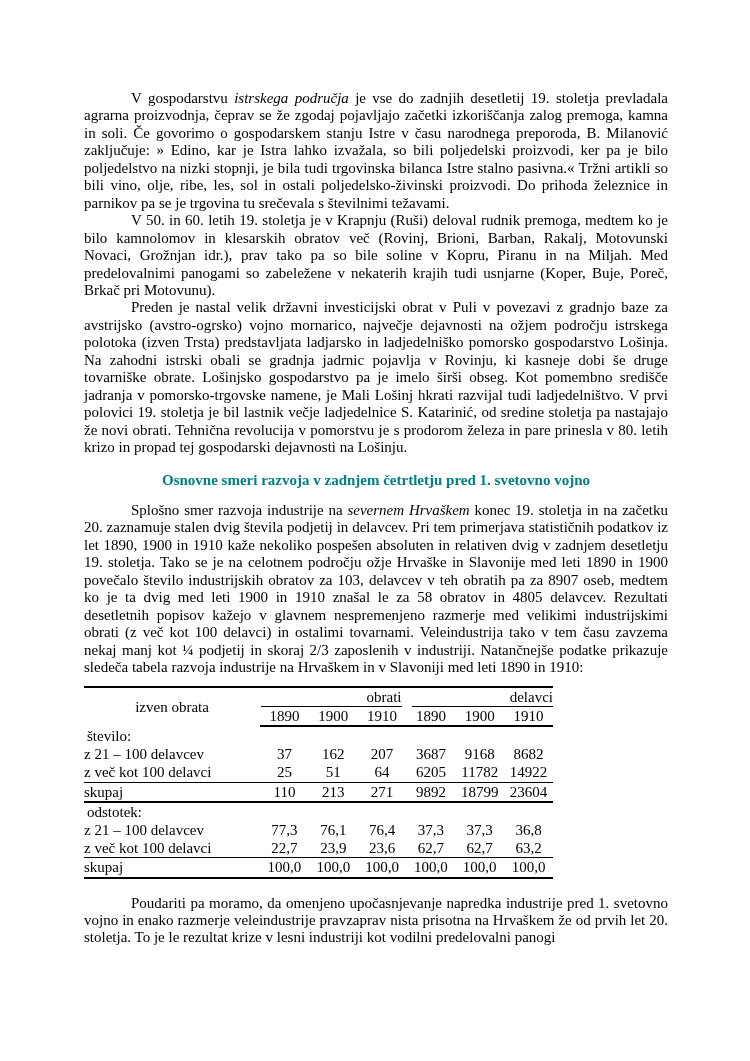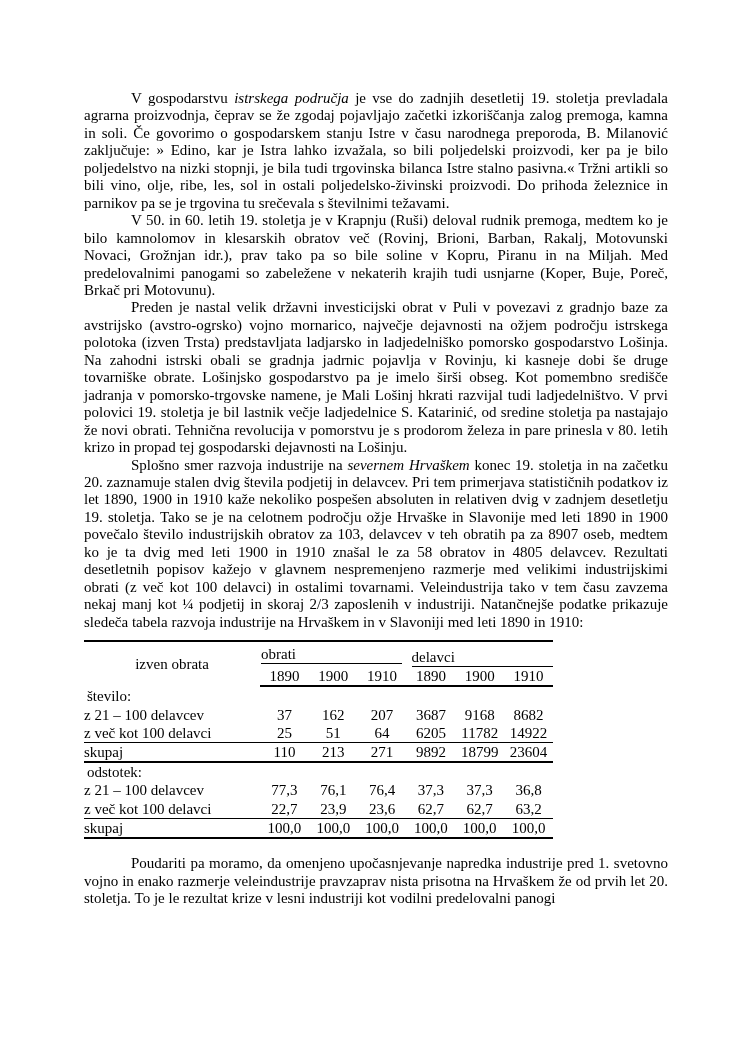--- a/index.html
+++ b/index.html
@@ -41,42 +41,43 @@
   table.ind th, table.ind td {
     padding: 0;
     font-weight: normal;
     line-height: 18.2px;
     white-space: nowrap;
     overflow: hidden;
   }
   col.c-label { width: 176px; }
   col.c-num { width: 48.8px; }
   th.corner { text-align: center; vertical-align: middle; }
-  th.group { text-align: left; }
+  th.group { text-align: right; }
   th.group .gu { border-bottom: 1.4px solid #000; }
   th.g1 .gu { margin: 0 5px 0 1px; }
-  th.g2 .gu { margin: 6px 0 0 5px; }
+  th.g2 .gu { margin: 0 0 0 5px; }
   tr.years th { text-align: center; border-bottom: 2px solid #000; margin-top: 40px; }
   td.lbl { text-align: left; padding-left: 3px; }
   td.num { text-align: center; }
   tr.section td { font-weight: normal; padding-left: 3px; }
   tr.total td { border-top: 1.2px solid #000; border-bottom: 2px solid #000; margin-top: 40px; }
   i { font-style: italic; }
 </style>
 </head>
 <body>
 
 <div class="page">
 
   <p class="body-par"><span>V gospodarstvu </span><i>istrskega područja</i><span> je vse do zadnjih desetletij 19. stoletja prevladala agrarna proizvodnja, čeprav se že zgodaj pojavljajo začetki izkoriščanja zalog premoga, kamna in soli. Če govorimo o gospodarskem stanju Istre v času narodnega preporoda, B. Milanović zaključuje: » Edino, kar je Istra lahko izvažala, so bili poljedelski proizvodi, ker pa je bilo poljedelstvo na nizki stopnji, je bila tudi trgovinska bilanca Istre stalno pasivna.« Tržni artikli so bili vino, olje, ribe, les, sol in ostali poljedelsko-živinski proizvodi. Do prihoda železnice in parnikov pa se je trgovina tu srečevala s številnimi težavami.</span></p>
 
   <p class="body-par">V 50. in 60. letih 19. stoletja je v Krapnju (Ruši) deloval rudnik premoga, medtem ko je bilo kamnolomov in klesarskih obratov več (Rovinj, Brioni, Barban, Rakalj, Motovunski Novaci, Grožnjan idr.), prav tako pa so bile soline v Kopru, Piranu in na Miljah. Med predelovalnimi panogami so zabeležene v nekaterih krajih tudi usnjarne (Koper, Buje, Poreč, Brkač pri Motovunu).</p>
 
   <p class="body-par">Preden je nastal velik državni investicijski obrat v Puli v povezavi z gradnjo baze za avstrijsko (avstro-ogrsko) vojno mornarico, največje dejavnosti na ožjem področju istrskega polotoka (izven Trsta) predstavljata ladjarsko in ladjedelniško pomorsko gospodarstvo Lošinja. Na zahodni istrski obali se gradnja jadrnic pojavlja v Rovinju, ki kasneje dobi še druge tovarniške obrate. Lošinjsko gospodarstvo pa je imelo širši obseg. Kot pomembno središče jadranja v pomorsko-trgovske namene, je Mali Lošinj hkrati razvijal tudi ladjedelništvo. V prvi polovici 19. stoletja je bil lastnik večje ladjedelnice S. Katarinić, od sredine stoletja pa nastajajo že novi obrati. Tehnična revolucija v pomorstvu je s prodorom železa in pare prinesla v 80. letih krizo in propad tej gospodarski dejavnosti na Lošinju.</p>
 
+  <p class="heading">Osnovne smeri razvoja v zadnjem četrtletju pred 1. svetovno vojno</p>
 
   <p class="body-par"><span>Splošno smer razvoja industrije na </span><i>severnem Hrvaškem</i><span> konec 19. stoletja in na začetku 20. zaznamuje stalen dvig števila podjetij in delavcev. Pri tem primerjava statističnih podatkov iz let 1890, 1900 in 1910 kaže nekoliko pospešen absoluten in relativen dvig v zadnjem desetletju 19. stoletja. Tako se je na celotnem področju ožje Hrvaške in Slavonije med leti 1890 in 1900 povečalo število industrijskih obratov za 103, delavcev v teh obratih pa za 8907 oseb, medtem ko je ta dvig med leti 1900 in 1910 znašal le za 58 obratov in 4805 delavcev. Rezultati desetletnih popisov kažejo v glavnem nespremenjeno razmerje med velikimi industrijskimi obrati (z več kot 100 delavci) in ostalimi tovarnami. Veleindustrija tako v tem času zavzema nekaj manj kot ¼ podjetij in skoraj 2/3 zaposlenih v industriji. Natančnejše podatke prikazuje sledeča tabela razvoja industrije na Hrvaškem in v Slavoniji med leti 1890 in 1910:</span></p>
 
   <table class="ind">
     <colgroup>
       <col class="c-label">
         <col class="c-num">
         <col class="c-num">
         <col class="c-num">
         <col class="c-num">

